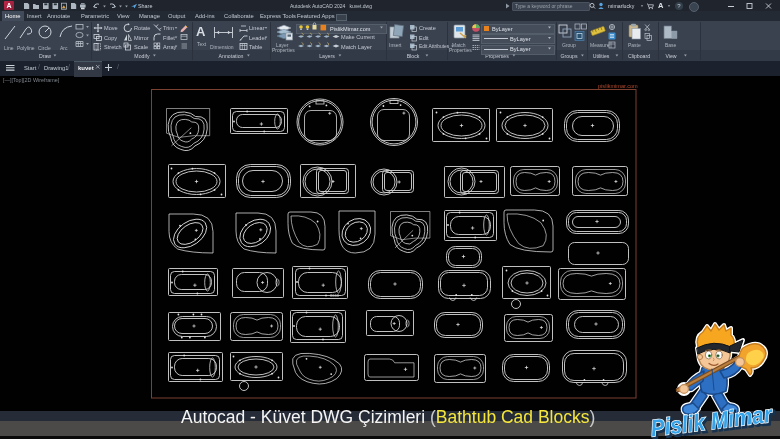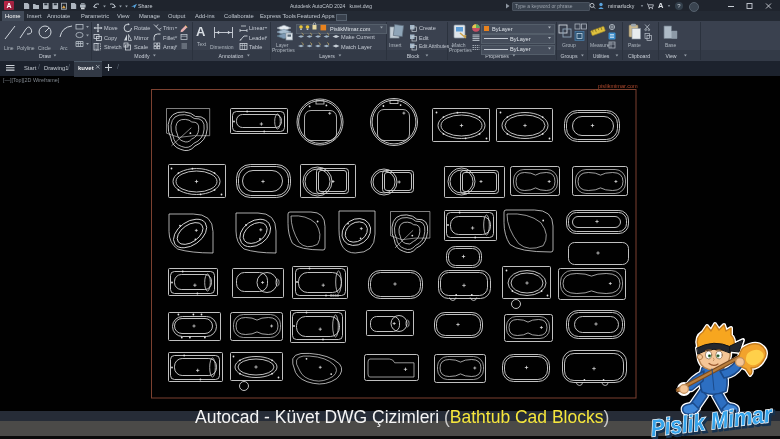--- a/index.html
+++ b/index.html
@@ -105,21 +105,21 @@
 <div class="abs" style="left:484px;top:48.5px;width:24px;height:1px;background:#c4cad3;"></div>
 <div class="tx" style="left:510px;top:46.3px;font-size:5.6px;color:#dde2e8;">ByLayer</div>
 <div class="tx" style="left:24px;top:64.5px;font-size:5.8px;color:#c6ccd3;">Start</div>
 <div class="tx" style="left:38px;top:63px;font-size:7px;color:#5a6573;">/</div>
 <div class="tx" style="left:44px;top:64.5px;font-size:5.8px;color:#c6ccd3;">Drawing1</div>
 <div class="tx" style="left:68px;top:63px;font-size:7px;color:#5a6573;">/</div>
 <div class="abs" style="left:74px;top:61px;width:28px;height:15px;background:#323945;border-top:1px solid #4a5866;"></div>
 <div class="tx" style="left:78px;top:64.5px;font-size:6px;color:#f0f2f5;font-weight:bold;">kuvet</div>
 <div class="tx" style="left:117px;top:63px;font-size:7px;color:#5a6573;">/</div>
 <div class="tx" style="left:3px;top:77px;font-size:5.4px;color:#7f868e;">[—][Top][2D Wireframe]</div>
-<div class="tx" style="left:195px;top:406.5px;font-size:17.5px;color:#f4f4f4;">Autocad - Küvet DWG Çizimleri <span style="color:#c9c9c9;">(</span><span style="color:#f5e63c;">Bathtub Cad Blocks</span><span style="color:#c9c9c9;">)</span></div>
+<div class="tx" style="left:181px;top:406.5px;font-size:17.5px;color:#f4f4f4;">Autocad - Küvet DWG Çizimleri <span style="color:#c9c9c9;">(</span><span style="color:#f5e63c;">Bathtub Cad Blocks</span><span style="color:#c9c9c9;">)</span></div>
 <svg class="abs" style="left:0;top:0;" width="780" height="439" viewBox="0 0 780 439">
       <path d="M24 3 h3.6 l1.6 1.6 V9 h-5.2z" fill="#aeb6bf"></path>
       <path d="M33 4 h2.2 l0.8 1 h3 V9 h-6z" fill="#aeb6bf"></path>
       <rect x="43" y="3" width="5.6" height="6" fill="#aeb6bf"></rect>
       <rect x="44.3" y="3.4" width="3" height="1.8" fill="#2a323c"></rect>
       <rect x="52.5" y="3" width="5.6" height="6" fill="#aeb6bf"></rect>
       <rect x="53.8" y="3.4" width="3" height="1.8" fill="#2a323c"></rect>
       <path d="M61.8 8.2 l2-3 2 3z" fill="#d9a24a"></path>
       <rect x="61.5" y="3.2" width="5" height="6" fill="none" stroke="#aeb6bf" stroke-width="0.8"></rect>
       <path d="M71 3 h3.6 l1.6 1.6 V9 h-5.2z" fill="#aeb6bf"></path>

